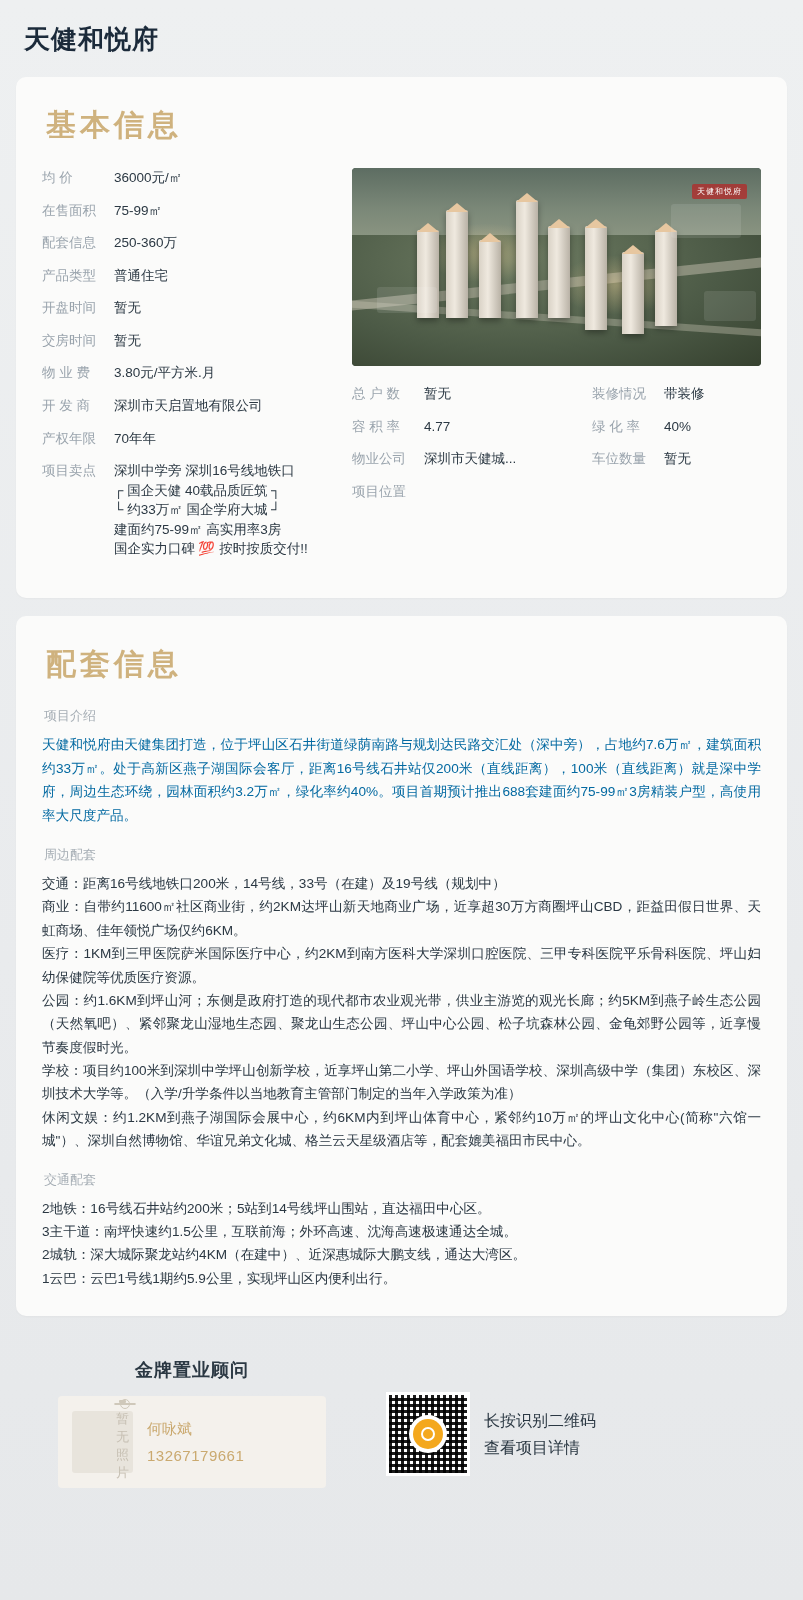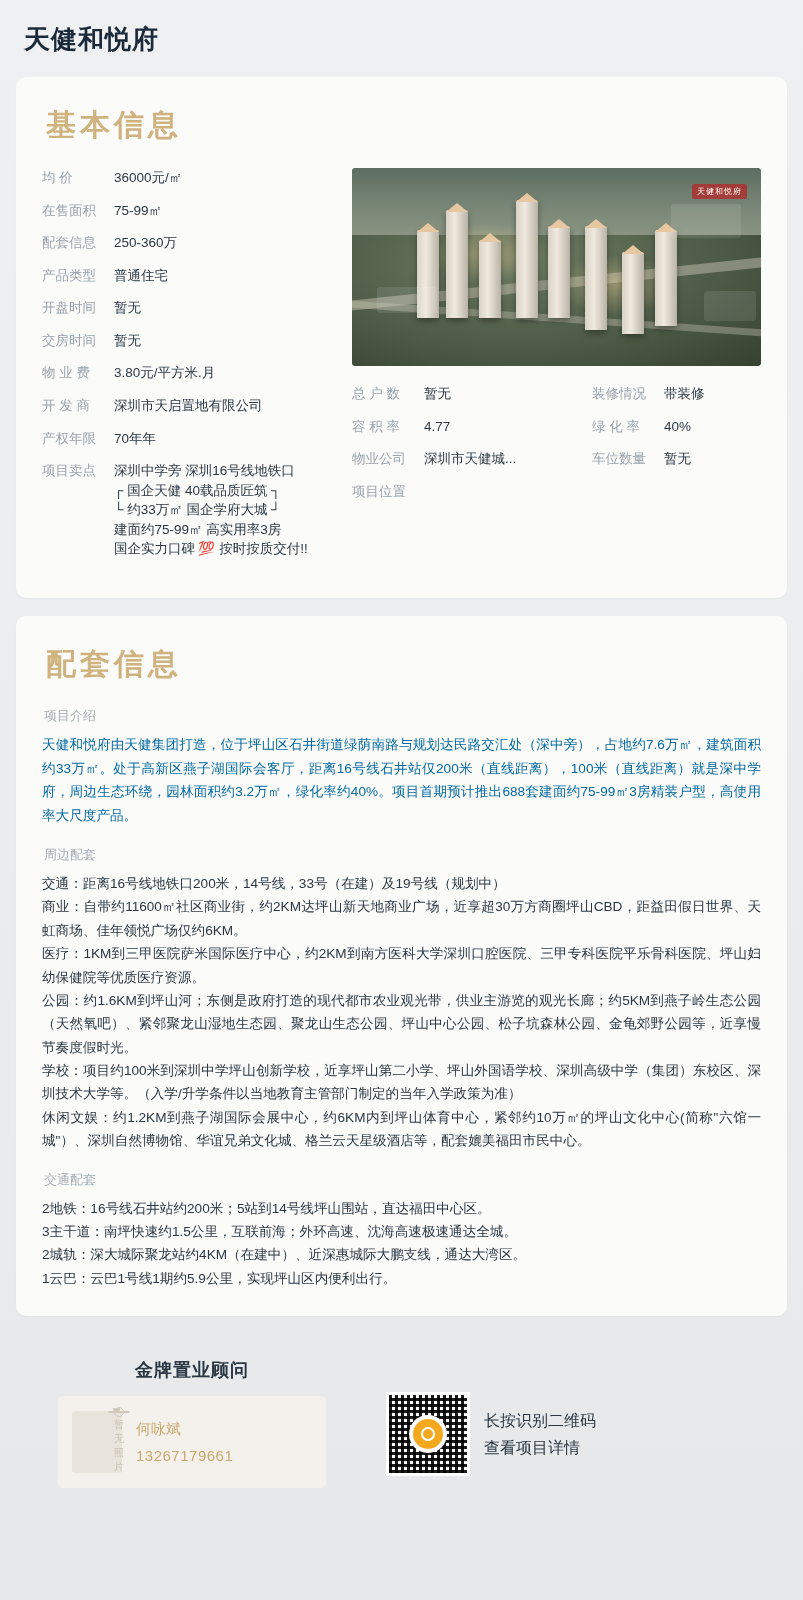--- a/index.html
+++ b/index.html
@@ -173,25 +173,25 @@
     background: #f4f1ec;
     border-radius: 4px;
     height: 92px;
     margin-left: 32px;
     display: flex;
     align-items: center;
     padding: 0 14px;
     gap: 14px;
   }
   .photo-ph {
-    width: 50px; height: 62px;
+    width: 61px; height: 62px;
     background: #e8e4dc;
     border-radius: 3px;
     display:flex; flex-direction:column; align-items:center; justify-content:center;
-    color:#c6bfb2; font-size: 10px; padding-left: 44px;
+    color:#c6bfb2; font-size: 13px; padding-left: 44px;
   }
   .photo-ph .cam {
     width: 22px; height: 17px; border: 1.6px solid #cfc8ba; border-radius: 3px;
     position: relative; margin-bottom: 5px;
   }
   .photo-ph .cam::before{
     content:""; position:absolute; width:8px;height:8px;border:1.6px solid #cfc8ba;
     border-radius:50%; left:50%; top:50%; transform:translate(-50%,-50%);
   }
   .photo-ph .cam::after{

